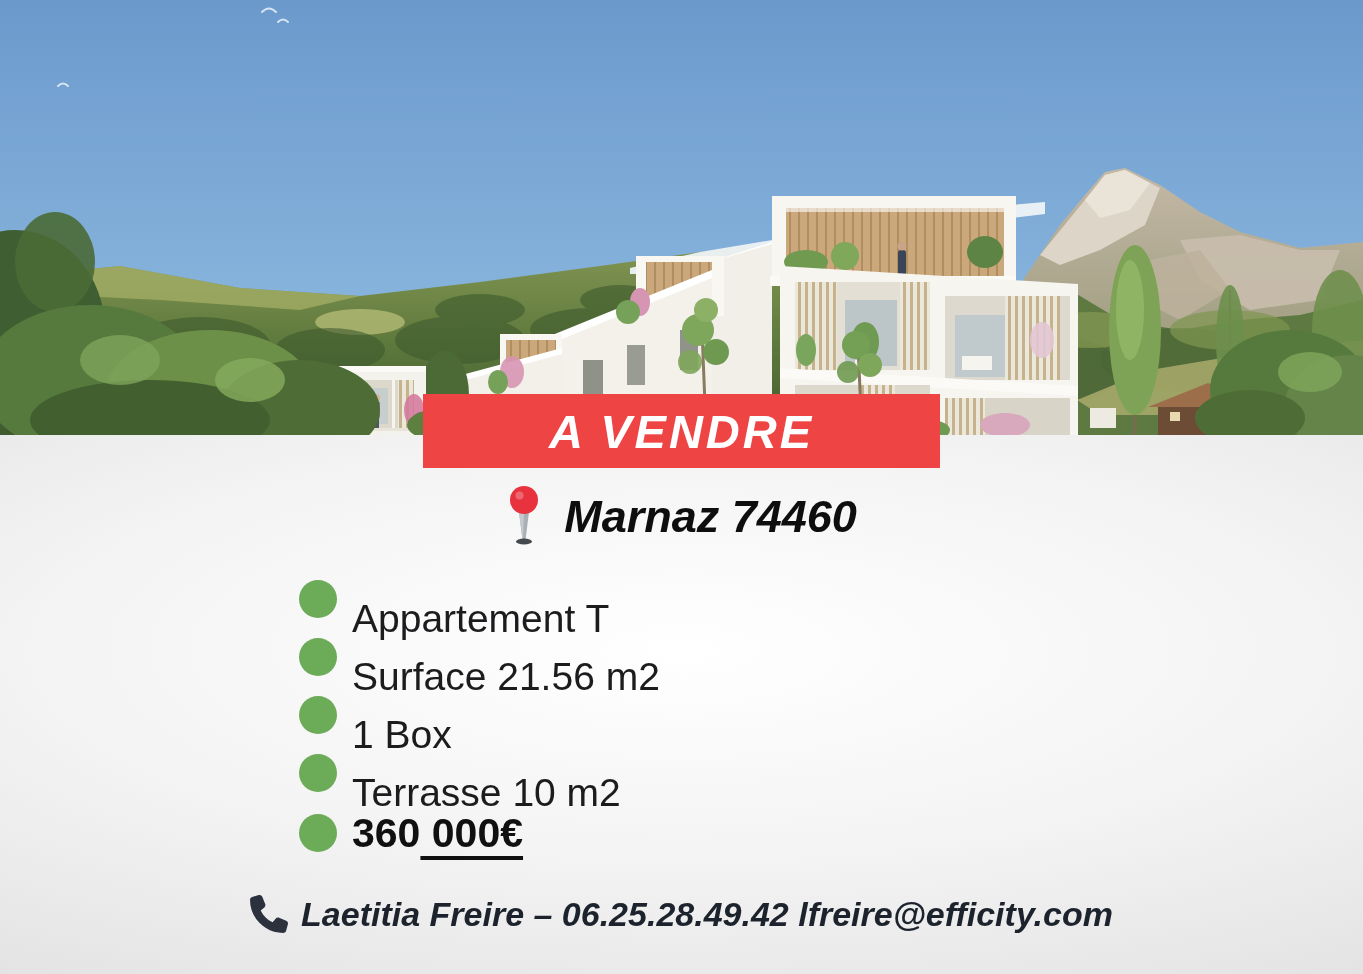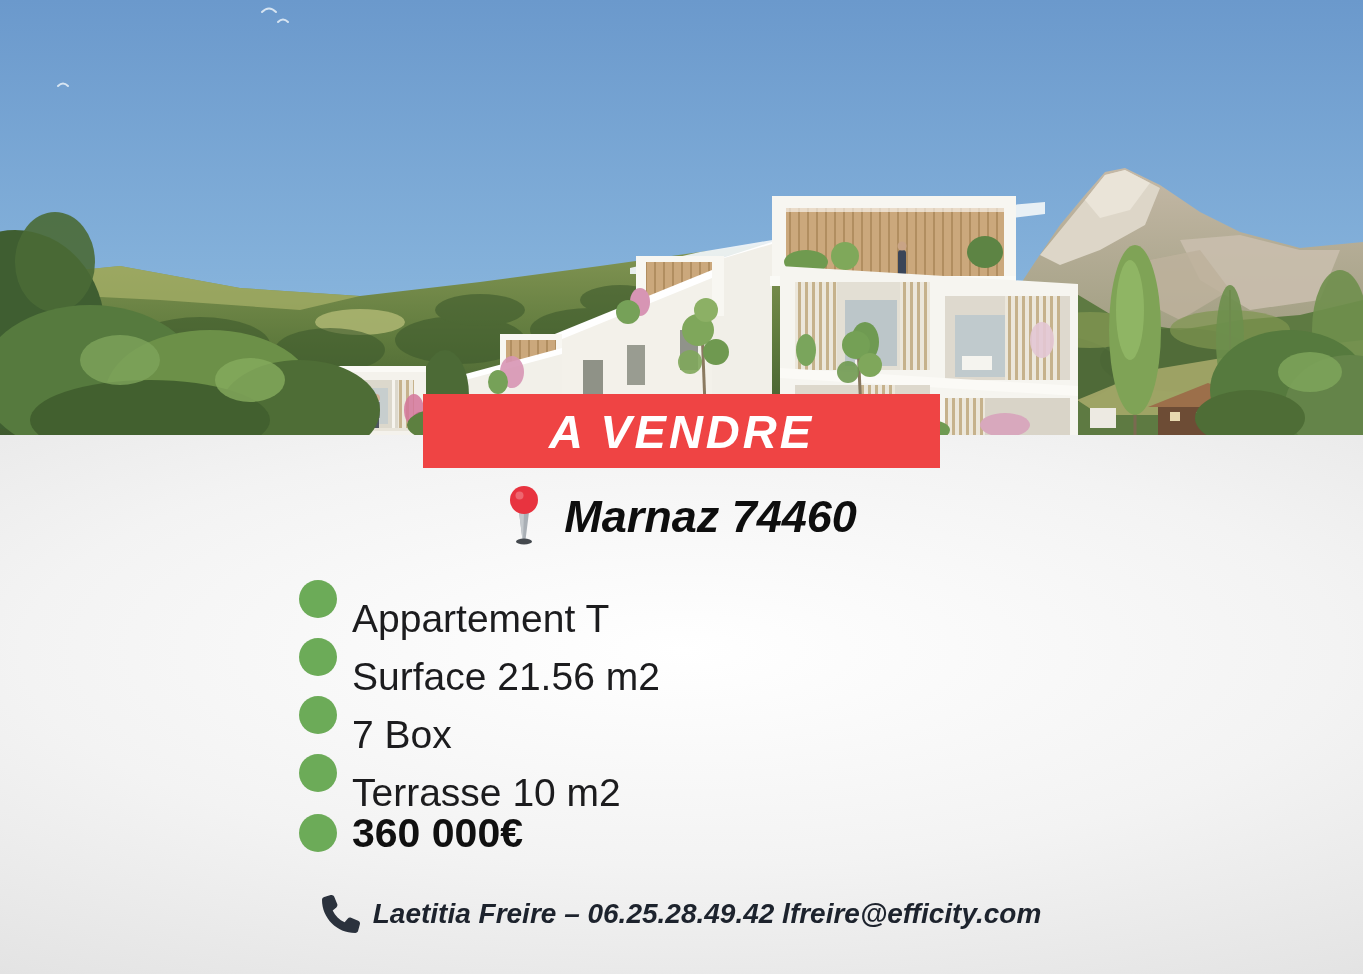--- a/index.html
+++ b/index.html
@@ -30,27 +30,27 @@
     display:flex;align-items:center;justify-content:center;gap:22px;
   }
   .location .label{font-size:45px;font-weight:700;font-style:italic;color:#0e0e0e;}
   
   .features{position:absolute;left:299px;top:570px;list-style:none;margin:0;padding:0;}
   .feature-row{display:flex;align-items:center;height:58px;}
   .bullet{width:38px;height:38px;border-radius:50%;background:#6cab58;margin-right:15px;flex:0 0 auto;}
   .feature-label{font-size:39px;color:#1c1c1e;margin-top:40px;}
   .price-row{margin-top:2px;}
   .price{font-size:41px;font-weight:700;color:#101010;}
-  .price .u{text-decoration-thickness:4px;text-underline-offset:9px;}
+  .price .u{text-decoration:underline;text-decoration-thickness:4px;text-underline-offset:9px;}
   
   .contact{
     position:absolute;top:884px;left:0;width:100%;height:60px;
     display:flex;align-items:center;justify-content:center;gap:13px;
   }
-  .contact .label{font-size:28px;font-weight:700;font-style:italic;color:#1d232d;}
+  .contact .label{font-size:34px;font-weight:700;font-style:italic;color:#1d232d;}
 </style>
 </head>
 <body>
 
 <div class="canvas">
 
   <div class="lower-bg"></div>
 
   <div class="photo">
     <svg viewBox="0 0 1363 435" preserveAspectRatio="none">
@@ -261,21 +261,21 @@
     <li class="feature-row">
       <span class="bullet"></span>
       <span class="feature-label">Appartement T</span>
     </li>
     <li class="feature-row">
       <span class="bullet"></span>
       <span class="feature-label">Surface 21.56 m2</span>
     </li>
     <li class="feature-row">
       <span class="bullet"></span>
-      <span class="feature-label">7 Box</span>
+      <span class="feature-label">1 Box</span>
     </li>
     <li class="feature-row">
       <span class="bullet"></span>
       <span class="feature-label">Terrasse 10 m2</span>
     </li>
     <li class="feature-row price-row">
       <span class="bullet"></span>
       <span class="price"><span>360</span><span class="u">&nbsp;000€</span></span>
     </li>
   </ul>

